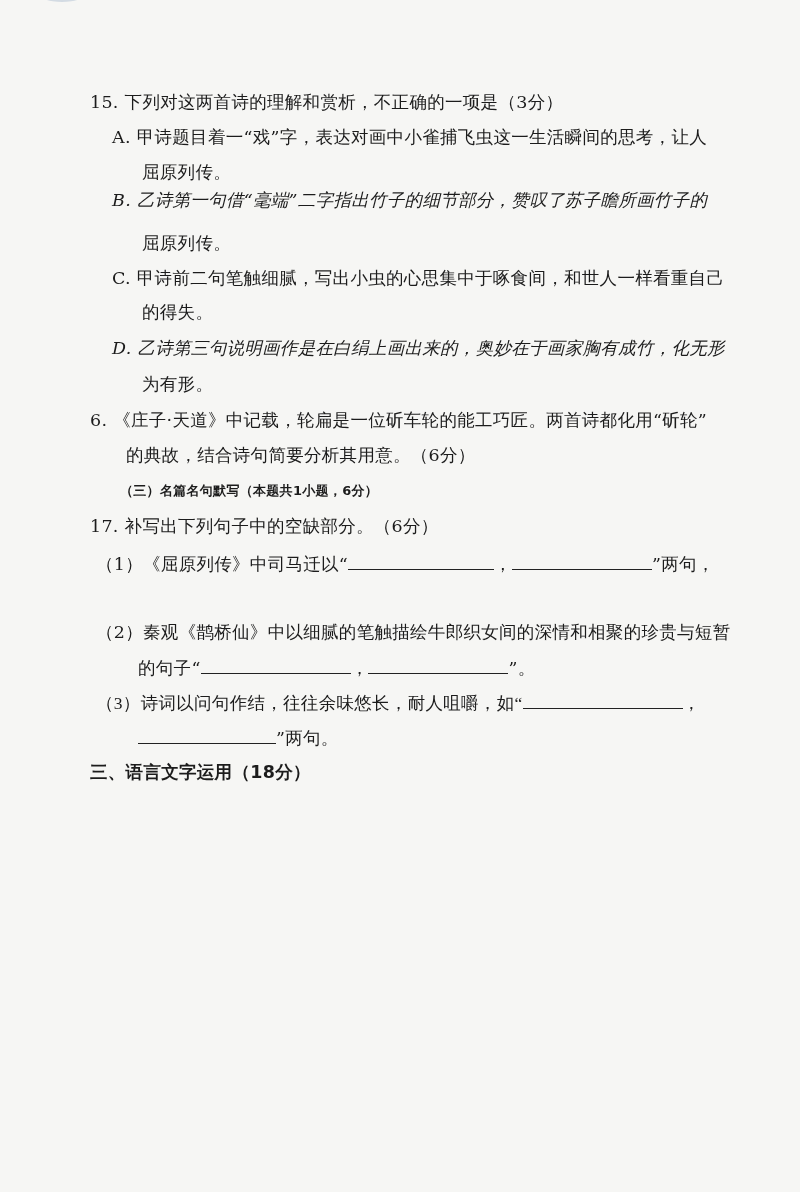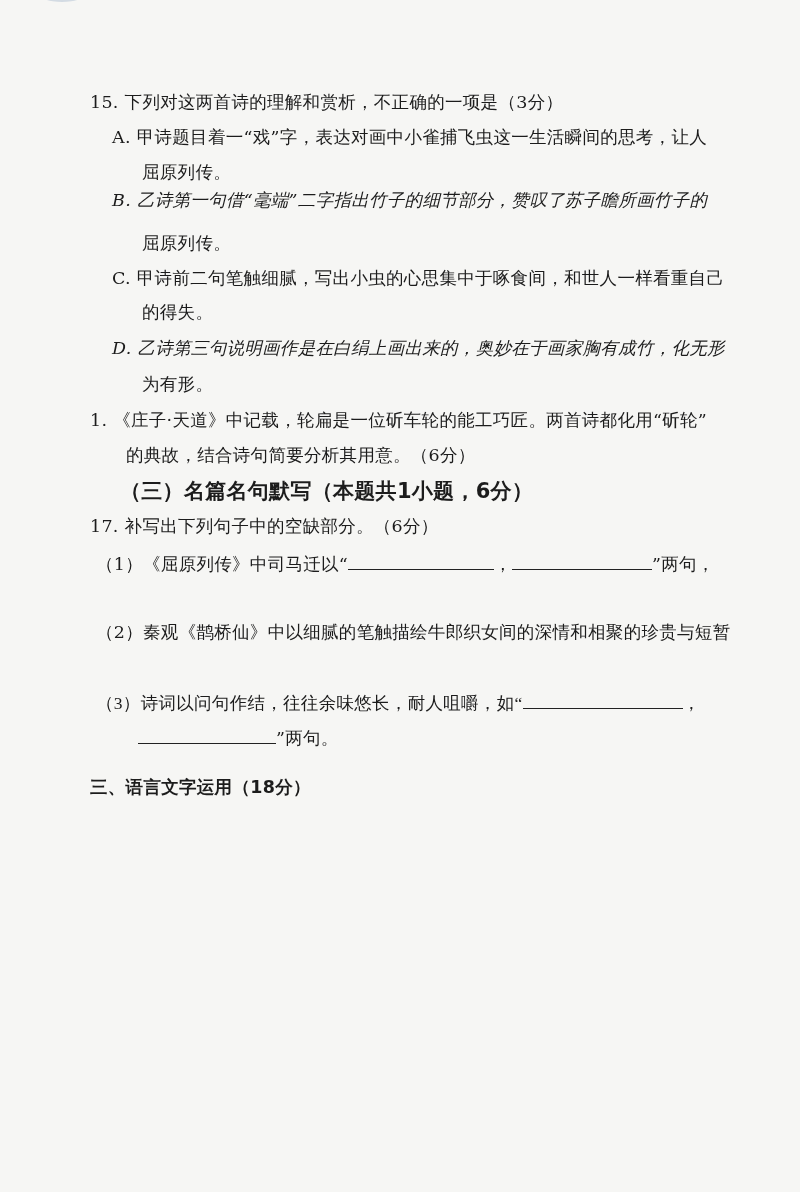--- a/index.html
+++ b/index.html
@@ -51,38 +51,41 @@
     <span>甲诗前二句笔触细腻，写出小虫的心思集中于啄食间，和世人一样看重自己</span>
   </div>
   <div class="line" style="left:142px;top:300px;">的得失。</div>
 
   <div class="line" style="left:112px;top:336px;font-style:italic;">
     <span>D.</span>
     <span>乙诗第三句说明画作是在白绢上画出来的，奥妙在于画家胸有成竹，化无形</span>
   </div>
   <div class="line" style="left:142px;top:372px;">为有形。</div>
 
-  <div class="line" style="left:90px;top:408px;">1. 《庄子·天道》中记载，轮扁是一位斫车轮的能工巧匠。两首诗都化用“斫轮”</div>
+  <div class="line" style="left:90px;top:408px;">6. 《庄子·天道》中记载，轮扁是一位斫车轮的能工巧匠。两首诗都化用“斫轮”</div>
   <div class="line" style="left:126px;top:443px;">的典故，结合诗句简要分析其用意。（6分）</div>
 
-  <div class="line sans bold" style="left:120px;top:479px;font-size:21px;">（三）名篇名句默写（本题共1小题，6分）</div>
+  <div class="line sans bold" style="left:120px;top:479px;font-size:13px;">（三）名篇名句默写（本题共1小题，6分）</div>
 
   <div class="line" style="left:90px;top:514px;">17. 补写出下列句子中的空缺部分。（6分）</div>
 
   <div class="line" style="left:96px;top:551px;">
     <span>（1）《屈原列传》中司马迁以“</span><span class="blank" style="width:146px;"></span><span>，</span><span class="blank" style="width:140px;"></span><span>”两句，</span>
   </div>
 
   <div class="line" style="left:96px;top:620px;">（2）秦观《鹊桥仙》中以细腻的笔触描绘牛郎织女间的深情和相聚的珍贵与短暂</div>
+  <div class="line" style="left:138px;top:655px;">
+    <span>的句子“</span><span class="blank" style="width:150px;"></span><span>，</span><span class="blank" style="width:140px;"></span><span>”。</span>
+  </div>
 
   <div class="line" style="left:96px;top:690px;font-family:Liberation Serif, serif;">
     <span>（3）诗词以问句作结，往往余味悠长，耐人咀嚼，如“</span><span class="blank" style="width:160px;"></span><span>，</span>
   </div>
   <div class="line" style="left:138px;top:725px;">
     <span class="blank" style="width:138px;"></span><span>”两句。</span>
   </div>
 
   <div class="line sans bold" style="left:90px;top:661px;top:664px;"></div>
 
   <div class="line sans bold" style="left:92px;top:664px;"></div>
 
-  <div class="line sans bold" style="left:90px;top:760px;margin-top:15px;">三、语言文字运用（18分）</div>
+  <div class="line sans bold" style="left:90px;top:760px;">三、语言文字运用（18分）</div>
 </div>
 
 </body></html>

